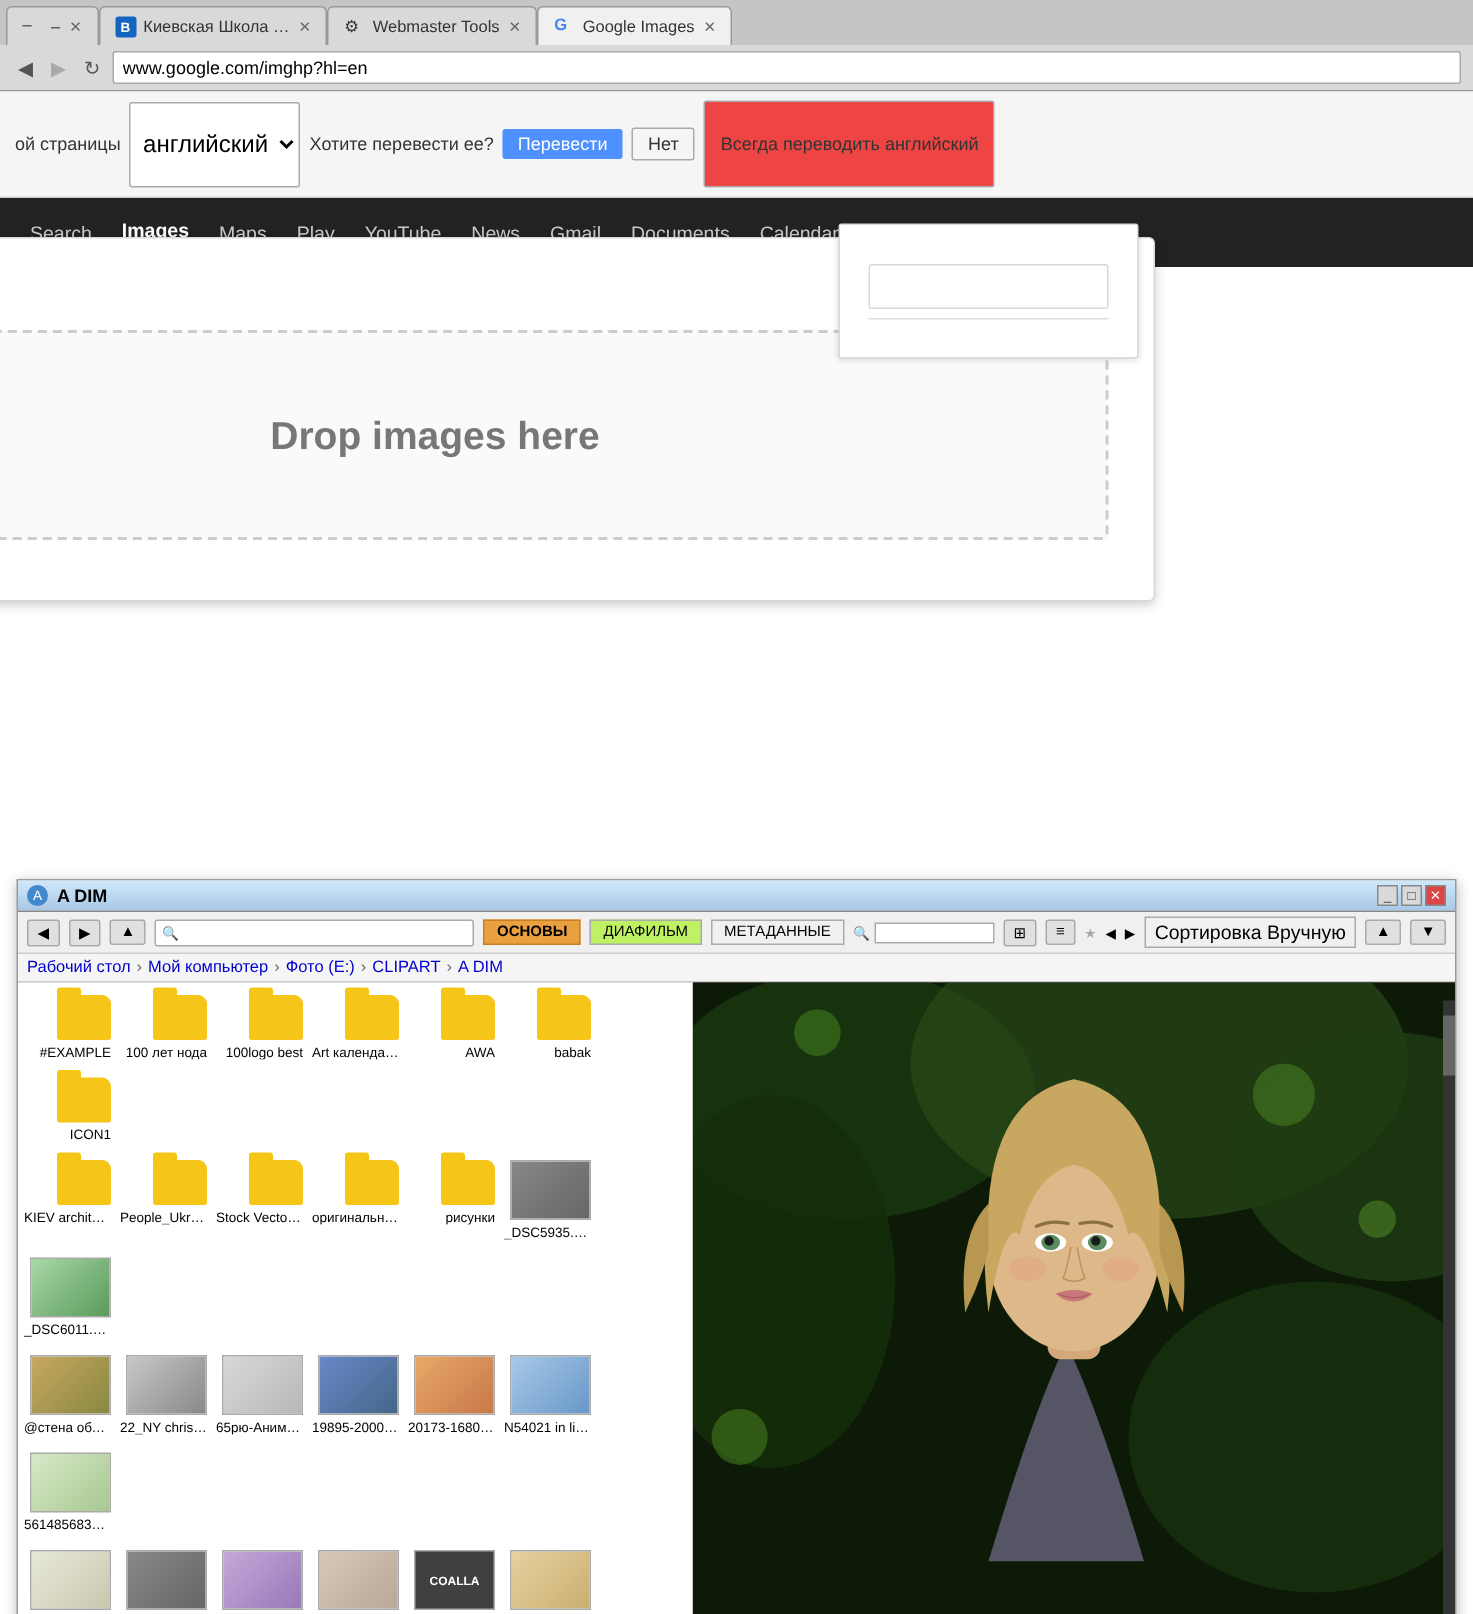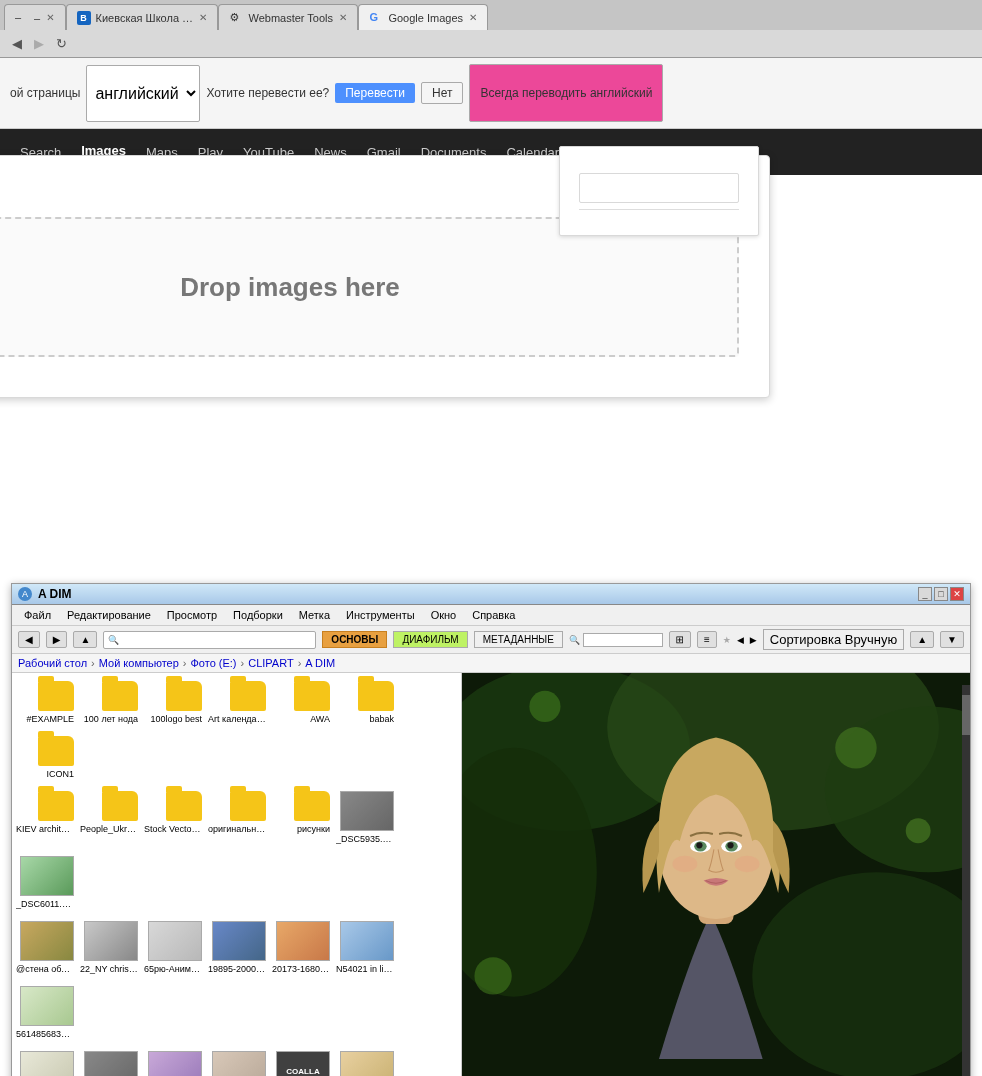--- a/index.html
+++ b/index.html
@@ -99,21 +99,21 @@
       padding: 3px 10px;
       background: #f5f5f5;
       color: #333;
       border: 1px solid #aaa;
       border-radius: 2px;
       font-size: 12px;
       cursor: pointer;
     }
     .translate-always {
       padding: 21px 10px;
-      background: #ec4899;
+      background: #ef4444;
       color: #333;
       border: 1px solid #aaa;
       border-radius: 2px;
       font-size: 12px;
       cursor: pointer;
     }
 
     
     .google-nav {
       background: #222;
@@ -467,20 +467,21 @@
     <div class="tab active">
       <span class="tab-favicon" style="color:#4285f4;font-size:11px;font-weight:bold;">G</span>
       <span>Google Images</span>
       <span class="tab-close">✕</span>
     </div>
   </div>
   <div class="address-bar-row">
     <button style="font-size:13px;background:none;border:none;cursor:pointer;padding:2px 4px;color:#555;">◀</button>
     <button style="font-size:13px;background:none;border:none;cursor:pointer;padding:2px 4px;color:#aaa;">▶</button>
     <button style="font-size:13px;background:none;border:none;cursor:pointer;padding:2px 4px;color:#555;">↻</button>
+    <input class="address-bar" type="text" value="www.google.com/imghp?hl=en" style="">
   </div>
 </div>
 
 <div class="translate-bar">
   <span>ой страницы</span>
   <select style="font-size:16px;padding:18px 4px;">
     <option>английский</option>
   </select>
   <span>Хотите перевести ее?</span>
   <button class="translate-btn">Перевести</button>
@@ -532,30 +533,20 @@
       <span style="width:14px;height:14px;background:#4488cc;border-radius:50%;display:inline-block;font-size:9px;color:#fff;display:flex;align-items:center;justify-content:center;">A</span>
       <span class="fm-title">A DIM</span>
     </div>
     <div class="fm-controls">
       <div class="fm-btn">_</div>
       <div class="fm-btn">□</div>
       <div class="fm-btn" style="background:#dd4444;color:#fff;">✕</div>
     </div>
   </div>
 
-  <div class="fm-menubar">
-    <span class="fm-menu-item">Файл</span>
-    <span class="fm-menu-item">Редактирование</span>
-    <span class="fm-menu-item">Просмотр</span>
-    <span class="fm-menu-item">Подборки</span>
-    <span class="fm-menu-item">Метка</span>
-    <span class="fm-menu-item">Инструменты</span>
-    <span class="fm-menu-item">Окно</span>
-    <span class="fm-menu-item">Справка</span>
-  </div>
 
   <div class="fm-toolbar">
     <button class="fm-toolbar-btn">◀</button>
     <button class="fm-toolbar-btn">▶</button>
     <button class="fm-toolbar-btn">▲</button>
     <div style="flex:1;height:18px;background:#fff;border:1px solid #aaa;border-radius:2px;display:flex;align-items:center;padding:0 4px;">
       <span style="font-size:9px;color:#aaa;">🔍</span>
     </div>
 
     <span style="padding:2px 8px;background:#e8a040;border:1px solid #c88020;font-size:10px;font-weight:bold;cursor:pointer;">ОСНОВЫ</span>

